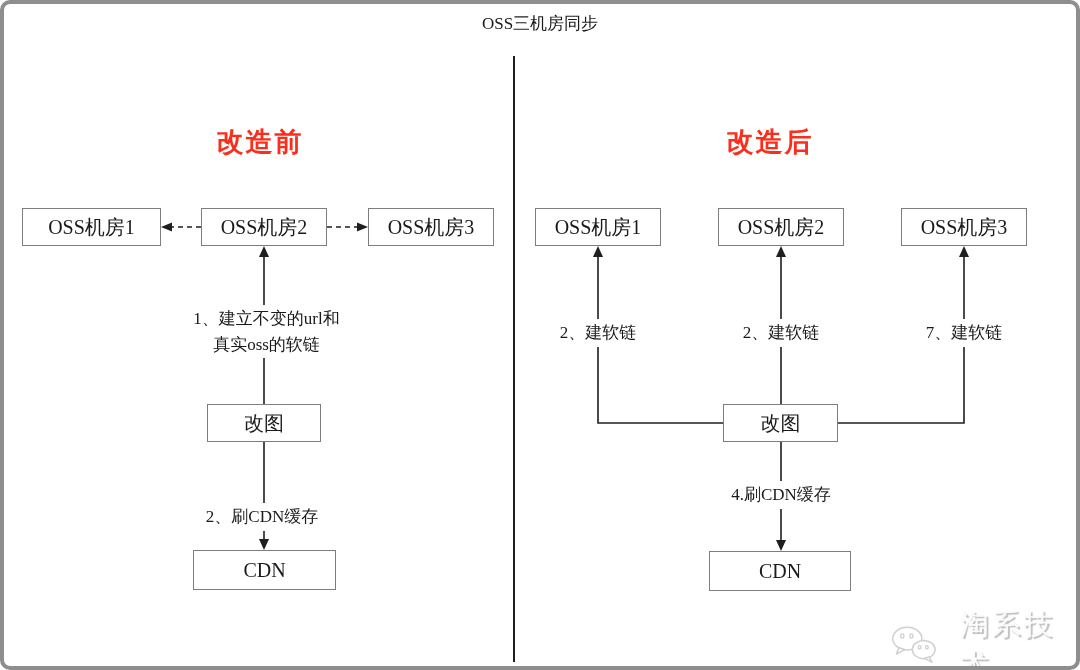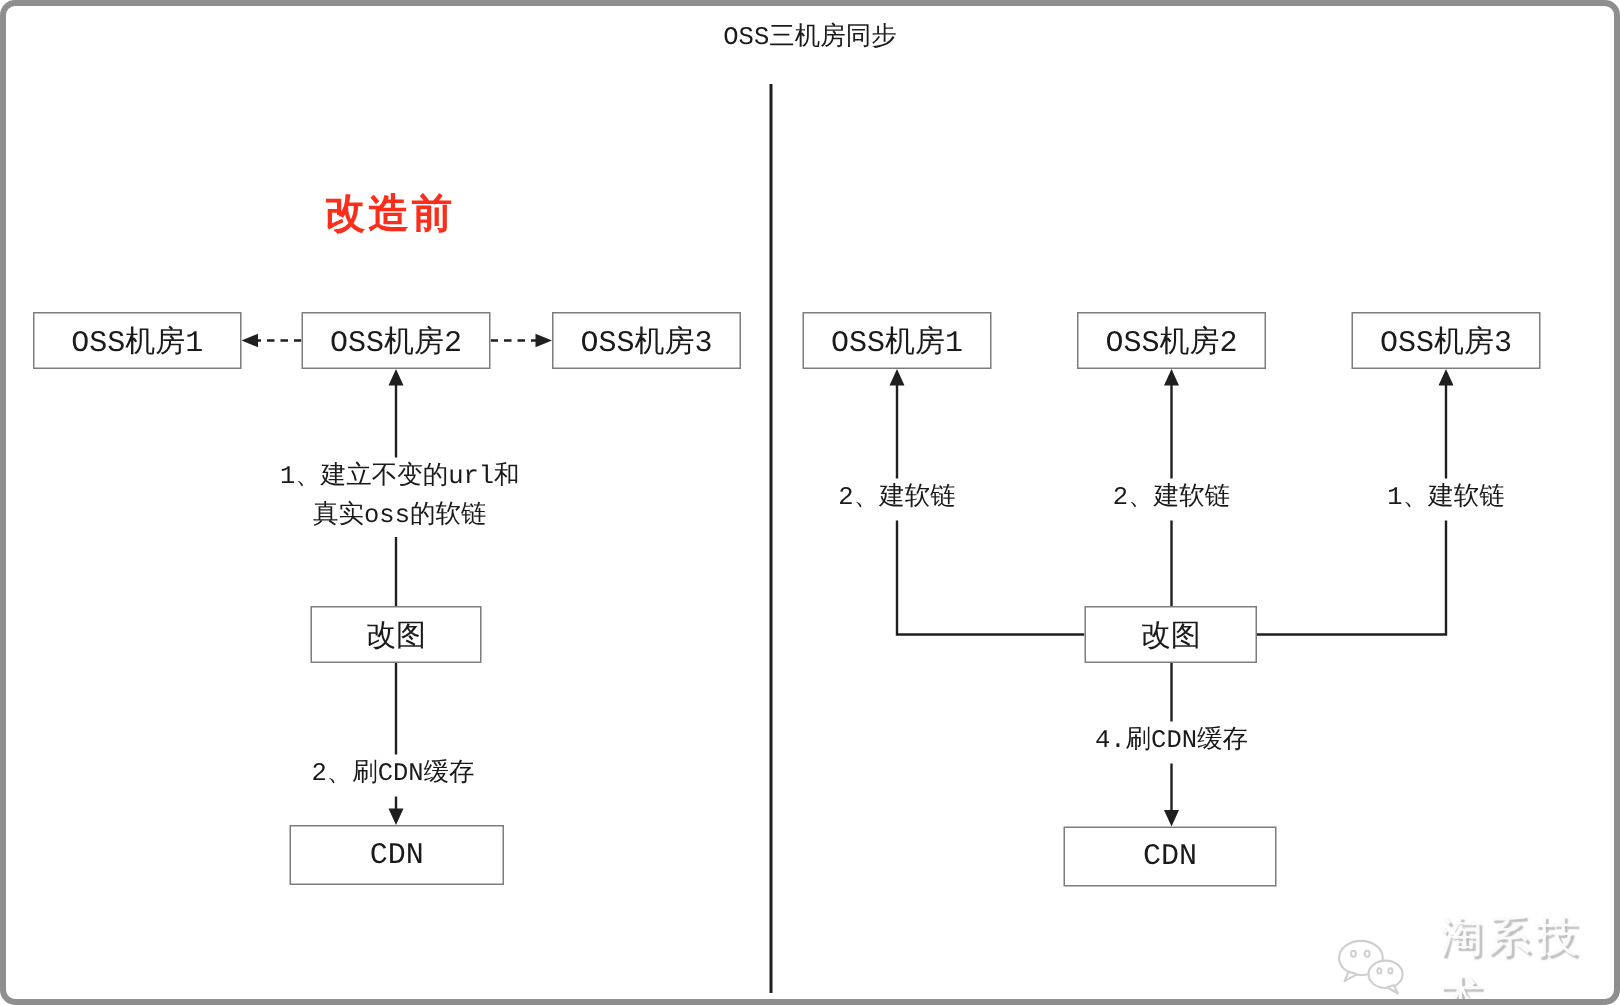--- a/index.html
+++ b/index.html
@@ -4,21 +4,21 @@
 <style>
   html,body{margin:0;padding:0;background:#fff;}
   .canvas{
     position:relative;
     width:1080px;height:670px;
     box-sizing:border-box;
     border:4px solid #8e8e8e;
     border-radius:10px;
     background:#fff;
     overflow:hidden;
-    font-family:Liberation Mono, monospace;
+    font-family:Liberation Serif, serif;
     color:#1a1a1a;
   }
   .title{
     position:absolute;top:8px;left:0;width:100%;
     text-align:center;font-size:17px;color:#1a1a1a;
   }
   .divider{
     position:absolute;left:509px;top:52px;width:2px;height:606px;
     background:#1f1f1f;
   }
@@ -108,28 +108,29 @@
     <div>1、建立不变的url和</div>
     <div>真实oss的软链</div>
   </div>
 
   <div class="node" style="left:203px;top:400px;width:114px;height:38px;">改图</div>
 
   <div class="annot" style="left:158px;top:483px;width:200px;margin-top:16px;">2、刷CDN缓存</div>
 
   <div class="node" style="left:189px;top:546px;width:143px;height:40px;">CDN</div>
 
+  <div class="heading" style="left:626px;top:120px;width:280px;">改造后</div>
 
   <div class="node" style="left:531px;top:204px;width:126px;height:38px;">OSS机房1</div>
   <div class="node" style="left:714px;top:204px;width:126px;height:38px;">OSS机房2</div>
   <div class="node" style="left:897px;top:204px;width:126px;height:38px;">OSS机房3</div>
 
   <div class="annot" style="left:534px;top:315px;width:120px;">2、建软链</div>
   <div class="annot" style="left:717px;top:315px;width:120px;">2、建软链</div>
-  <div class="annot" style="left:900px;top:315px;width:120px;">1、建软链</div>
+  <div class="annot" style="left:900px;top:315px;width:120px;">7、建软链</div>
 
   <div class="node" style="left:719px;top:400px;width:115px;height:38px;">改图</div>
 
   <div class="annot" style="left:697px;top:477px;width:160px;">4.刷CDN缓存</div>
 
   <div class="node" style="left:705px;top:547px;width:142px;height:40px;">CDN</div>
 
   <div class="watermark">
     <svg width="52" height="44" viewBox="0 0 52 44">
       <g fill="#ffffff" stroke="#cfcfcf" stroke-width="1.6">

